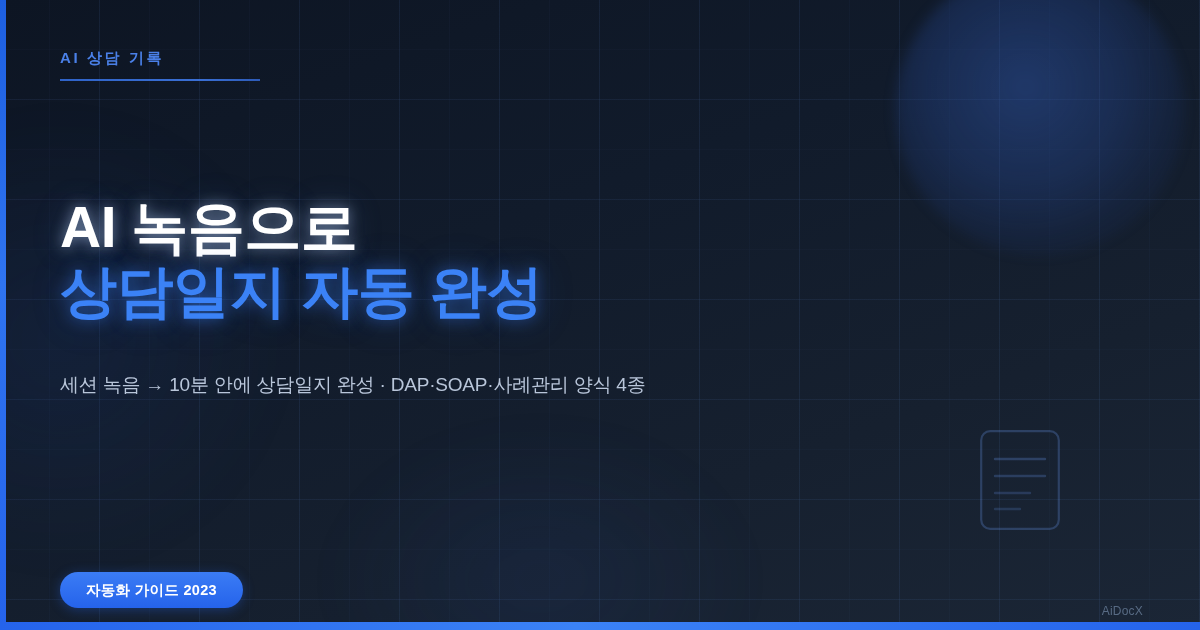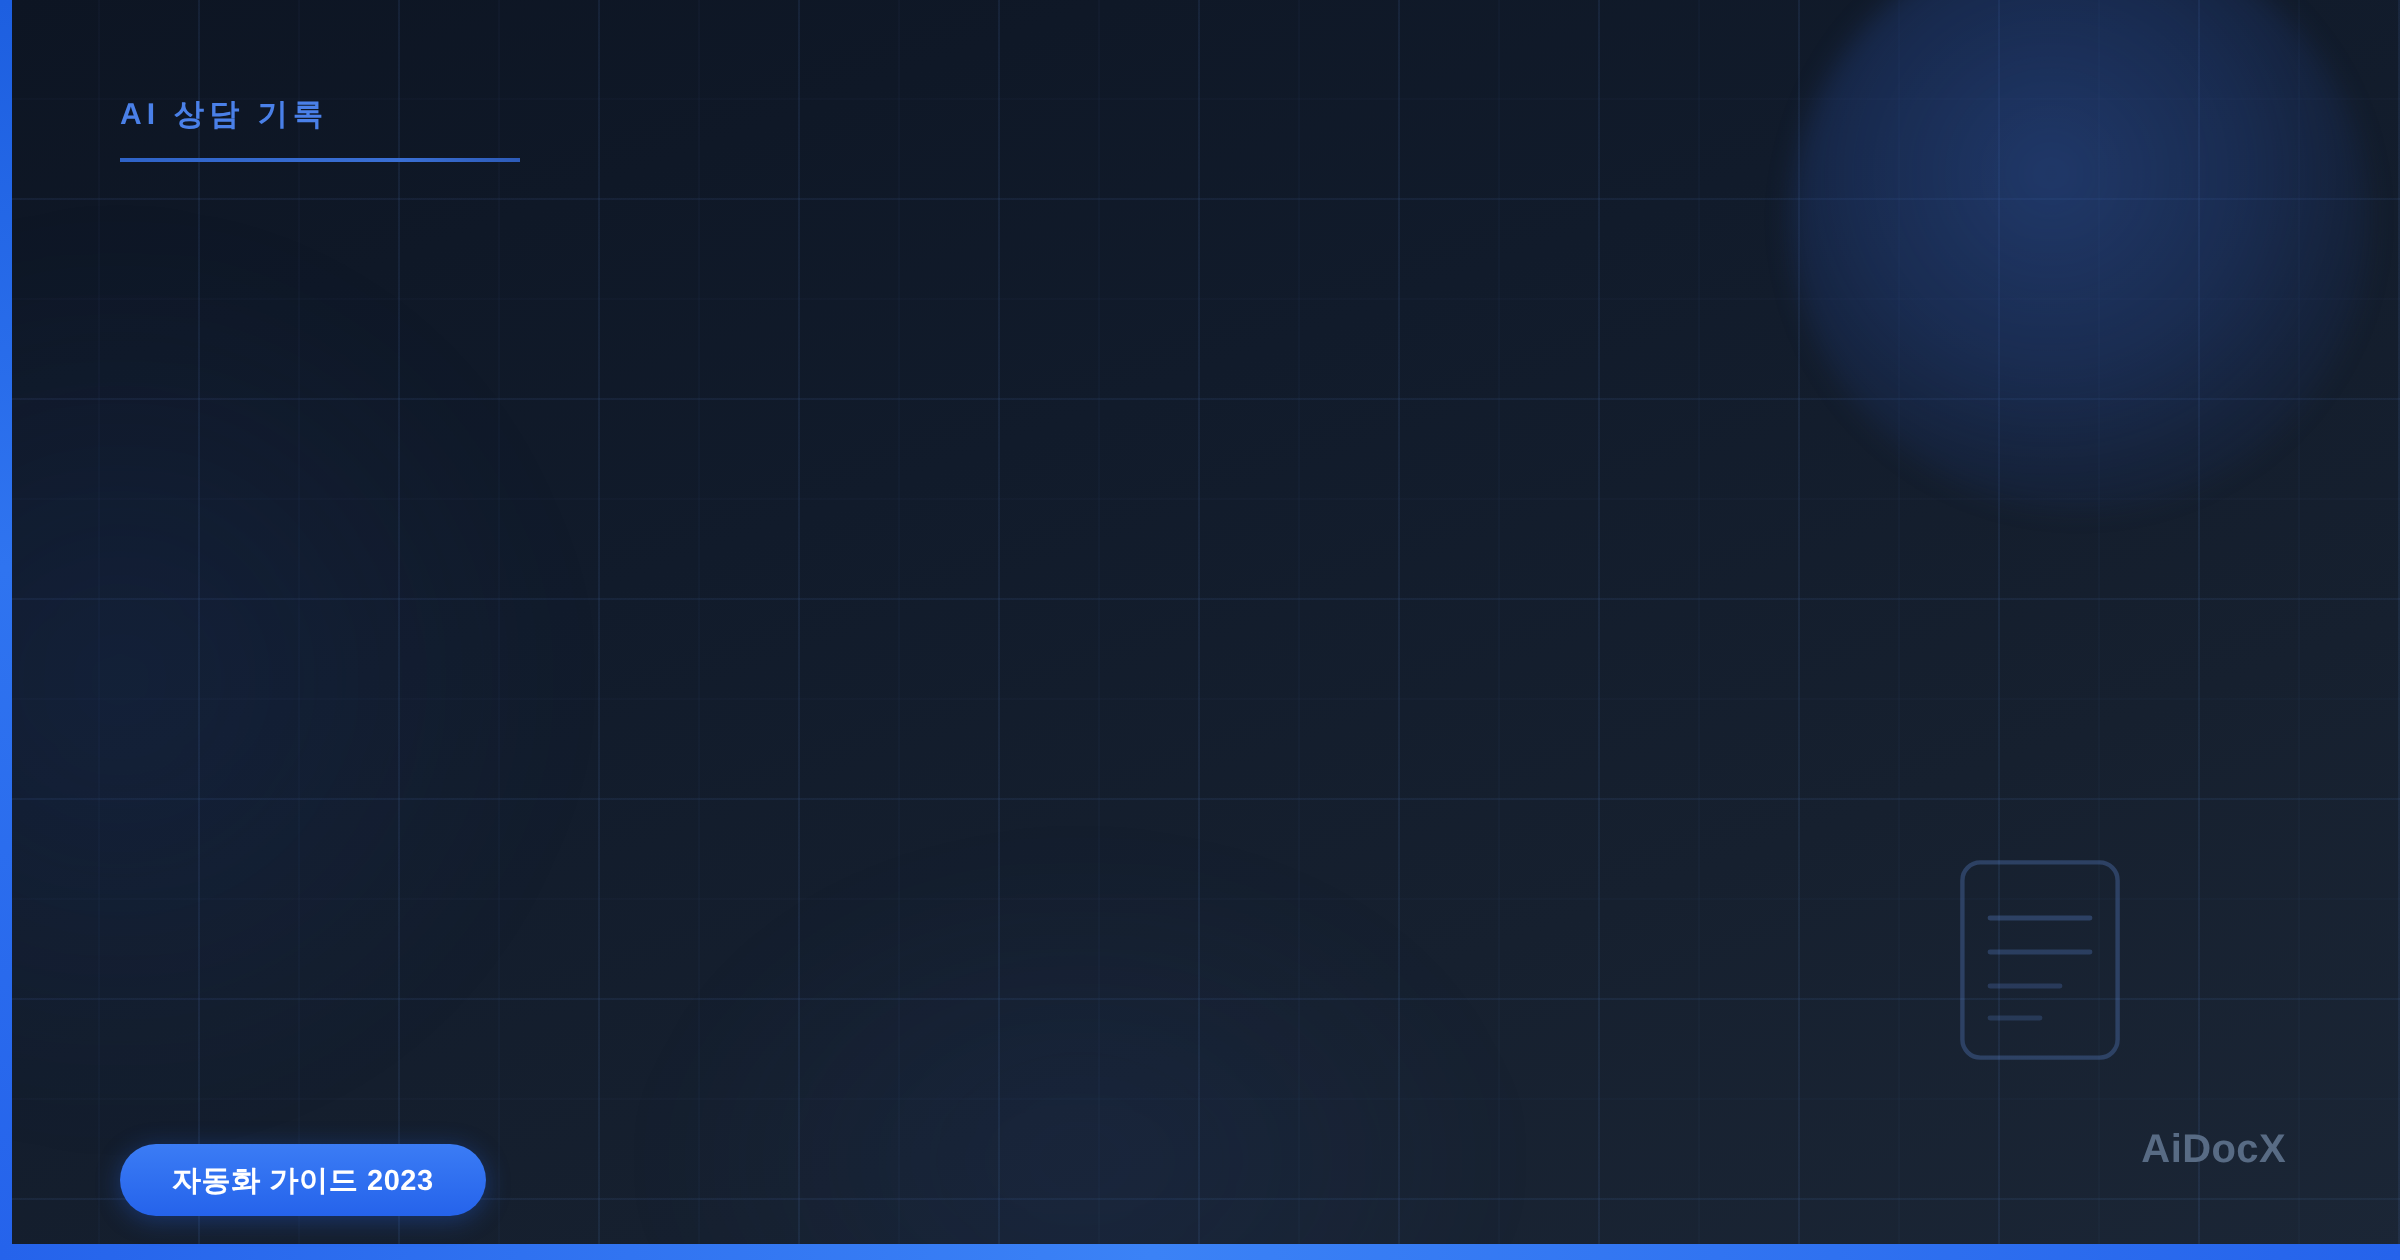--- a/index.html
+++ b/index.html
@@ -140,23 +140,23 @@
     color:#ffffff;
     font-size:14.5px;
     font-weight:bold;
     letter-spacing:0.3px;
     white-space:nowrap;
     box-shadow:0 2px 12px rgba(37,99,235,0.35);
   }
 
   .brand {
     position:absolute;
-    right:-3px; top:564px;
-    font-size:20px;
-    font-weight:bold;
+    right:-3px; top:604px;
+    font-size:12px;
+    font-weight:normal;
     color:#586b84;
     letter-spacing:0.2px;
     white-space:nowrap;
   }
 
   
   .doc-icon {
     position:absolute;
     left:980px; top:430px;
     width:80px; height:100px;
@@ -188,20 +188,25 @@
     </svg>
   </div>
 
   <div class="content">
 
     <div class="eyebrow-wrap">
       <div class="eyebrow">AI 상담 기록</div>
       <div class="eyebrow-rule"></div>
     </div>
 
-
+    <div class="headline">
+      <div class="hl-line l1">AI 녹음으로</div>
+      <div class="hl-line l2">상담일지 자동 완성</div>
+    </div>
+
+    <div class="subtitle">세션 녹음 → 10분 안에 상담일지 완성 · DAP·SOAP·사례관리 양식 4종</div>
 
     <div class="badge">자동화 가이드 2023</div>
 
     <div class="brand">AiDocX</div>
 
   </div>
 </div>
 
 </body></html>

